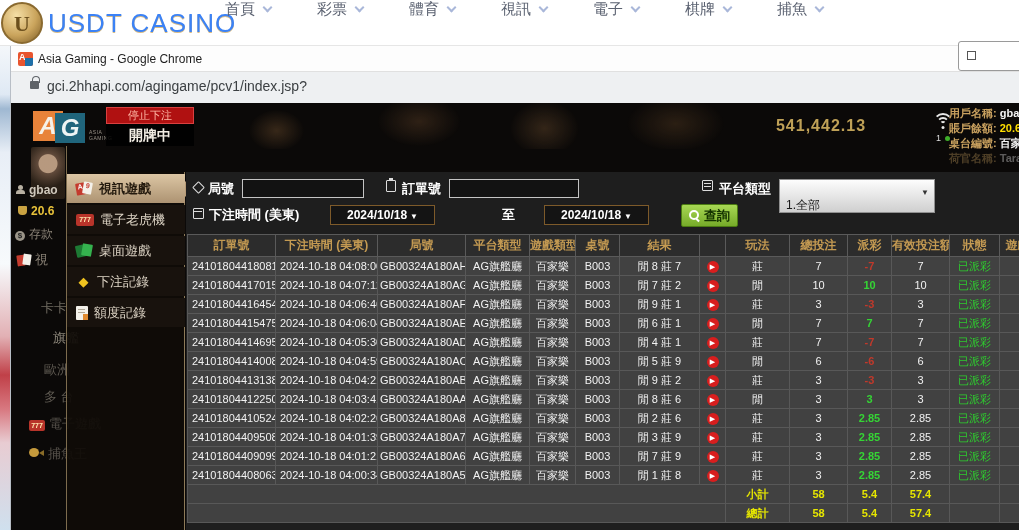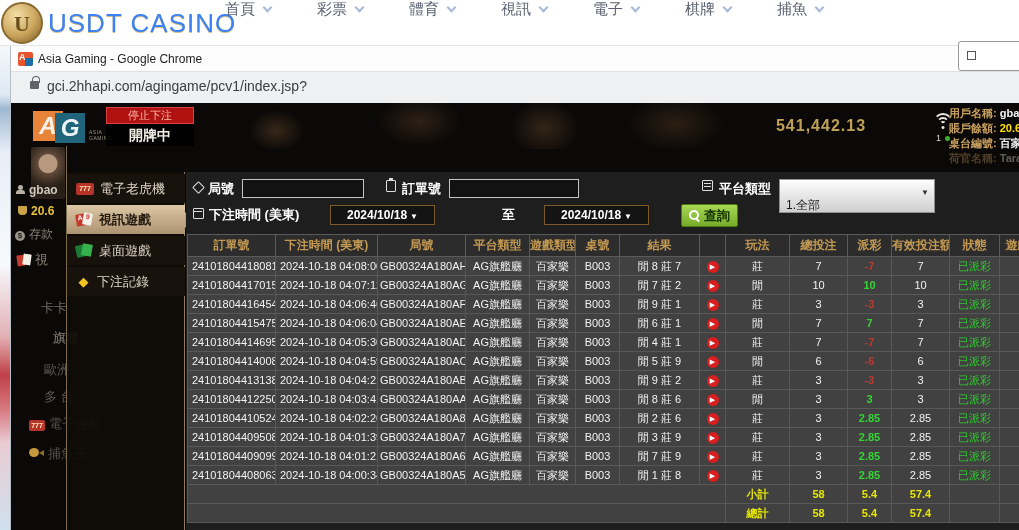--- a/index.html
+++ b/index.html
@@ -243,41 +243,45 @@
       <div class="bgm" style="left:30px; top:196px; font-size:13px; color:#6f6a60;"><span>卡卡</span></div>
       <div class="bgm" style="left:42px; top:226px; font-size:13px; color:#8a8478;"><span>旗艦</span></div>
       <div class="bgm" style="left:33px; top:258px; font-size:13px; color:#5f5a52;"><span>歐洲</span></div>
       <div class="bgm" style="left:33px; top:285px; font-size:13px; color:#5f5a52;"><span>多  台</span></div>
       <div class="bgm" style="left:18px; top:312px; font-size:13px; color:#55504a;"><span class="slot-ico">777</span><span>電子遊戲</span></div>
       <div class="bgm" style="left:18px; top:342px; font-size:13px; color:#55504a;"><span class="fish-ico"></span><span>捕魚王</span></div>
 
       <div class="modal">
         <div class="modal-body">
           <div class="side" id="modal-sidebar">
-              <div class="side-item">
-                <span class="ico-slot">777</span>
-                <span>電子老虎機</span>
-              </div>
               <div class="side-item active">
                 <span class="ico-cards">
                   <i class="k1">A</i>
                   <i class="k2">9</i>
                 </span>
                 <span>視訊遊戲</span>
+              </div>
+              <div class="side-item">
+                <span class="ico-slot">777</span>
+                <span>電子老虎機</span>
               </div>
               <div class="side-item">
                 <span class="ico-green">
                   <i class="g1"></i>
                   <i class="g2"></i>
                 </span>
                 <span>桌面遊戲</span>
               </div>
               <div class="side-item">
                 <span class="ico-gem">◆</span>
                 <span>下注記錄</span>
+              </div>
+              <div class="side-item">
+                <span class="ico-doc"></span>
+                <span>額度記錄</span>
               </div>
             </div>
 
           <div class="content">
 
             <span class="tag-ico" style="left:8px; top:11px;"></span>
             <span class="flabel" style="left:22px; top:8px;">局號</span>
             <input class="f-input" style="left: 56px; top: 7px; width: 122px;" value="">
             <span class="clip-ico" style="left:200px; top:8px;"></span>
             <span class="flabel" style="left:216px; top:8px;">訂單號</span>

